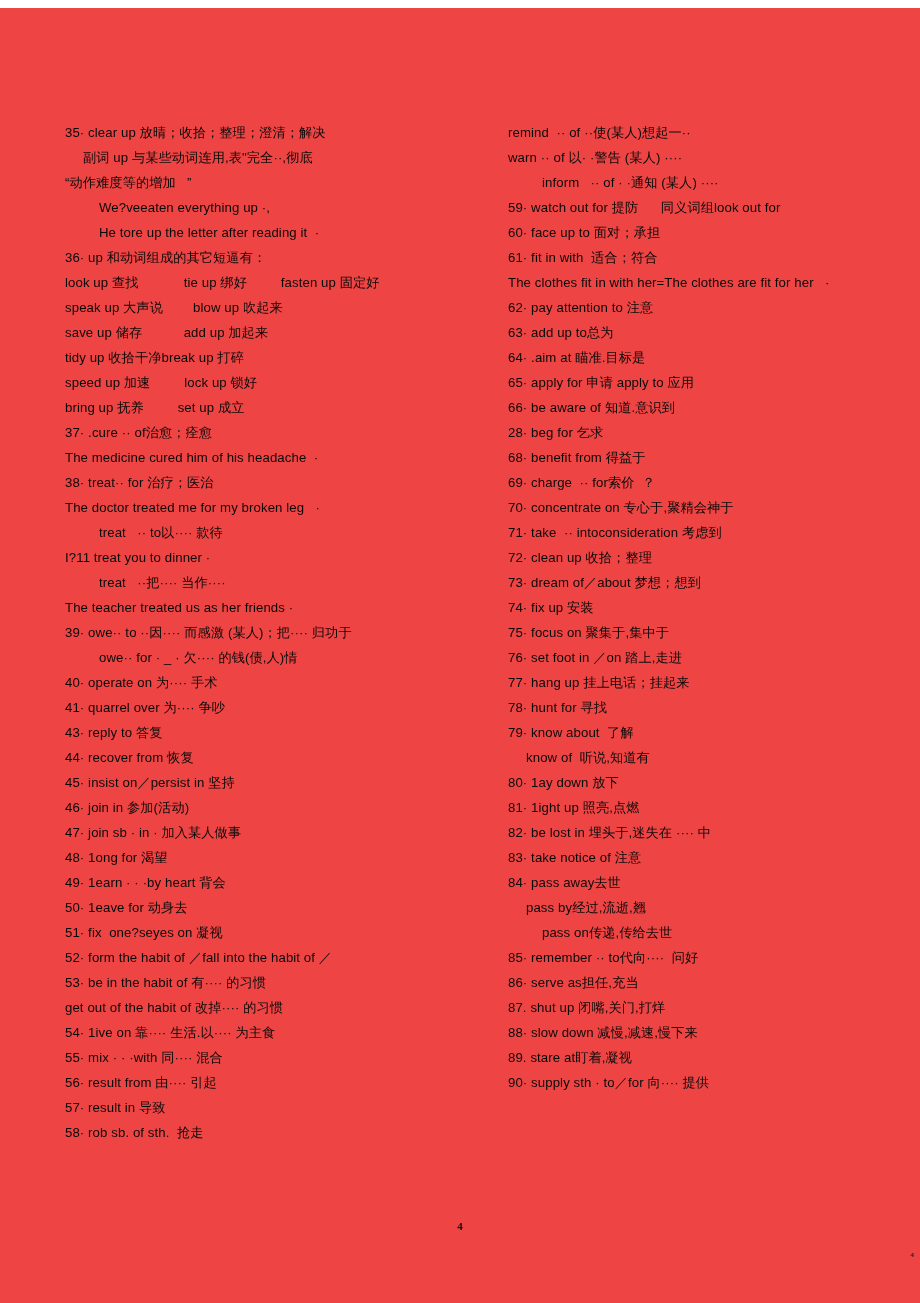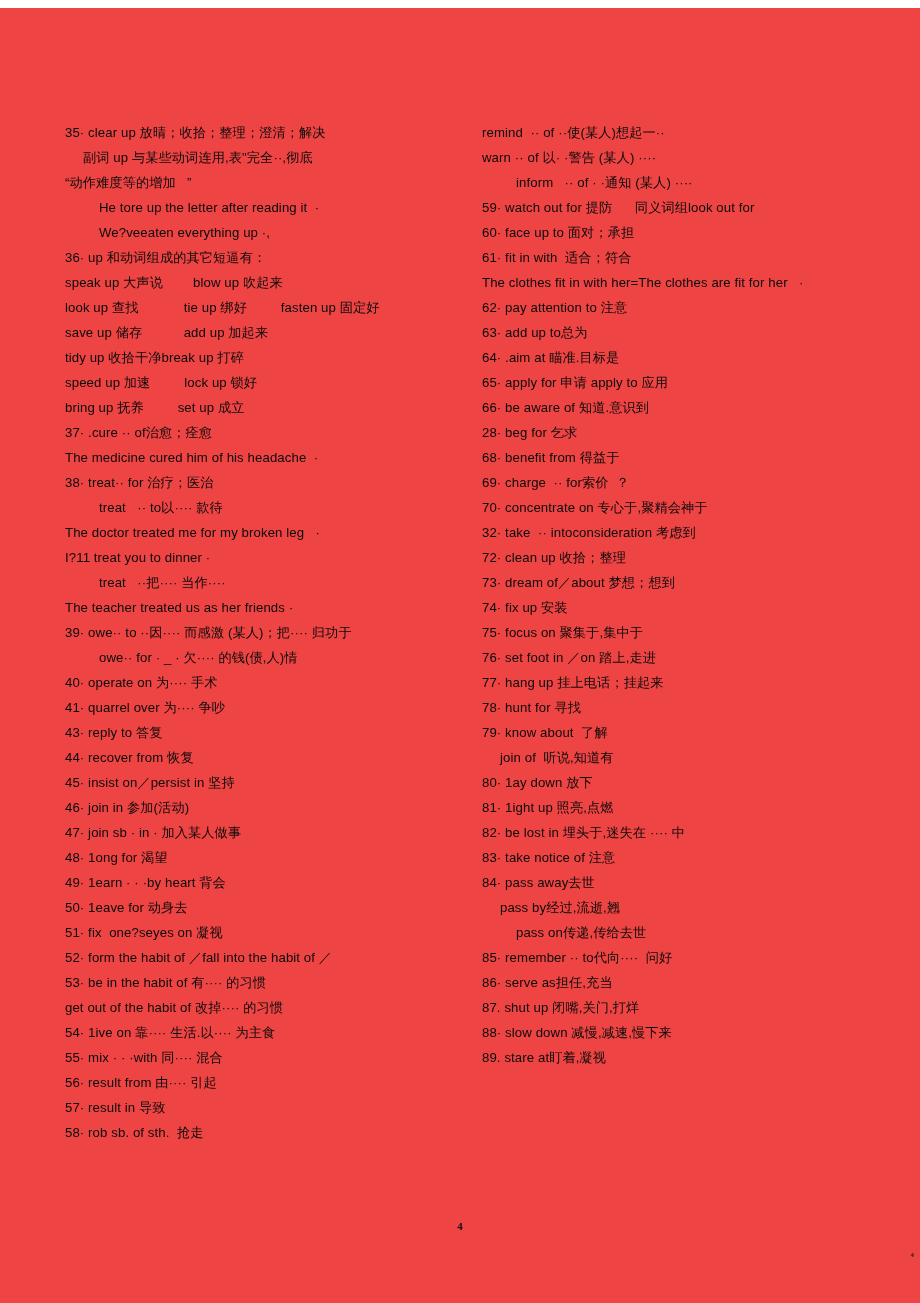--- a/index.html
+++ b/index.html
@@ -20,21 +20,21 @@
     background: #ef4444;
     overflow: hidden;
     margin: 8px auto;
   }
   
   .col {
     position: absolute;
     top: 112px;
   }
   #col-left  { left: 65px;  width: 420px; }
-  #col-right { left: 482px; width: 400px; }
+  #col-right { left: 508px; width: 400px; }
 
   .line {
     font-size: 13.2px;
     line-height: 25px;
     height: 25px;
     white-space: pre;
     color: #0a0a0a;
     letter-spacing: 0.1px;
   }
   
@@ -68,34 +68,34 @@
 </style>
 </head>
 <body>
 
 <div id="page">
 
   <div class="col" id="col-left">
       <div class="line ind0">35· clear up 放晴；收拾；整理；澄清；解决</div>
       <div class="line ind1">副词 up 与某些动词连用,表"完全··,彻底</div>
       <div class="line ind0">“动作难度等的增加   ”</div>
+      <div class="line ind2">We?veeaten everything up ·,</div>
       <div class="line ind2">He tore up the letter after reading it  ·</div>
-      <div class="line ind2">We?veeaten everything up ·,</div>
       <div class="line ind0">36· up 和动词组成的其它短逼有：</div>
+      <div class="line ind0">look up 查找            tie up 绑好         fasten up 固定好</div>
       <div class="line ind0">speak up 大声说        blow up 吹起来</div>
-      <div class="line ind0">look up 查找            tie up 绑好         fasten up 固定好</div>
       <div class="line ind0">save up 储存           add up 加起来</div>
       <div class="line ind0">tidy up 收拾干净break up 打碎</div>
       <div class="line ind0">speed up 加速         lock up 锁好</div>
       <div class="line ind0">bring up 抚养         set up 成立</div>
       <div class="line ind0">37· .cure ·· of治愈；痊愈</div>
       <div class="line ind0">The medicine cured him of his headache  ·</div>
       <div class="line ind0">38· treat·· for 治疗；医治</div>
+      <div class="line ind0">The doctor treated me for my broken leg   ·</div>
       <div class="line ind2">treat   ·· to以···· 款待</div>
-      <div class="line ind0">The doctor treated me for my broken leg   ·</div>
       <div class="line ind0">I?11 treat you to dinner ·</div>
       <div class="line ind2">treat   ··把···· 当作····</div>
       <div class="line ind0">The teacher treated us as her friends ·</div>
       <div class="line ind0">39· owe·· to ··因···· 而感激 (某人)；把···· 归功于</div>
       <div class="line ind2">owe·· for · _ · 欠···· 的钱(债,人)情</div>
       <div class="line ind0">40· operate on 为···· 手术</div>
       <div class="line ind0">41· quarrel over 为···· 争吵</div>
       <div class="line ind0">43· reply to 答复</div>
       <div class="line ind0">44· recover from 恢复</div>
       <div class="line ind0">45· insist on／persist in 坚持</div>
@@ -124,40 +124,41 @@
       <div class="line ind0">The clothes fit in with her=The clothes are fit for her   ·</div>
       <div class="line ind0">62· pay attention to 注意</div>
       <div class="line ind0">63· add up to总为</div>
       <div class="line ind0">64· .aim at 瞄准.目标是</div>
       <div class="line ind0">65· apply for 申请 apply to 应用</div>
       <div class="line ind0">66· be aware of 知道.意识到</div>
       <div class="line ind0">28· beg for 乞求</div>
       <div class="line ind0">68· benefit from 得益于</div>
       <div class="line ind0">69· charge  ·· for索价  ？</div>
       <div class="line ind0">70· concentrate on 专心于,聚精会神于</div>
-      <div class="line ind0">32· take  ·· intoconsideration 考虑到</div>
+      <div class="line ind0">71· take  ·· intoconsideration 考虑到</div>
       <div class="line ind0">72· clean up 收拾；整理</div>
       <div class="line ind0">73· dream of／about 梦想；想到</div>
       <div class="line ind0">74· fix up 安装</div>
       <div class="line ind0">75· focus on 聚集于,集中于</div>
       <div class="line ind0">76· set foot in ／on 踏上,走进</div>
       <div class="line ind0">77· hang up 挂上电话；挂起来</div>
       <div class="line ind0">78· hunt for 寻找</div>
       <div class="line ind0">79· know about  了解</div>
-      <div class="line ind1">join of  听说,知道有</div>
+      <div class="line ind1">know of  听说,知道有</div>
       <div class="line ind0">80· 1ay down 放下</div>
       <div class="line ind0">81· 1ight up 照亮,点燃</div>
       <div class="line ind0">82· be lost in 埋头于,迷失在 ···· 中</div>
       <div class="line ind0">83· take notice of 注意</div>
       <div class="line ind0">84· pass away去世</div>
       <div class="line ind1">pass by经过,流逝,翘</div>
       <div class="line ind2">pass on传递,传给去世</div>
       <div class="line ind0">85· remember ·· to代向····  问好</div>
       <div class="line ind0">86· serve as担任,充当</div>
       <div class="line ind0">87. shut up 闭嘴,关门,打烊</div>
       <div class="line ind0">88· slow down 减慢,减速,慢下来</div>
       <div class="line ind0">89. stare at盯着,凝视</div>
+      <div class="line ind0">90· supply sth · to／for 向···· 提供</div>
     </div>
 
   <div id="page-number">4</div>
   <div id="edge-marker">4</div>
 
 </div>
 
 </body></html>

